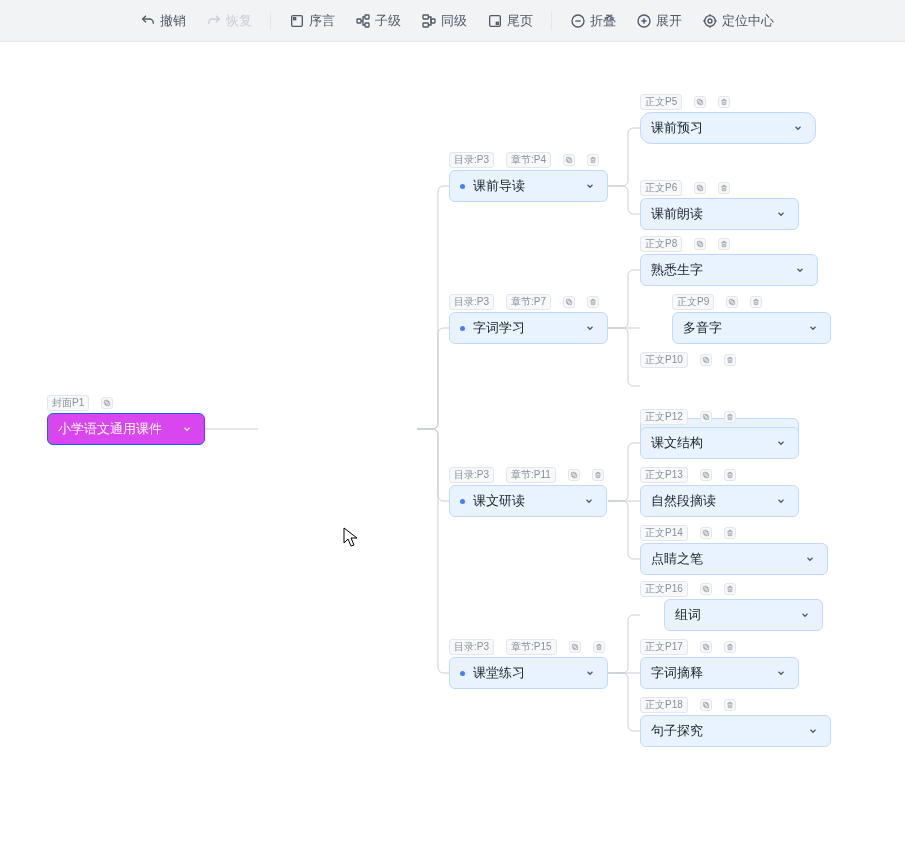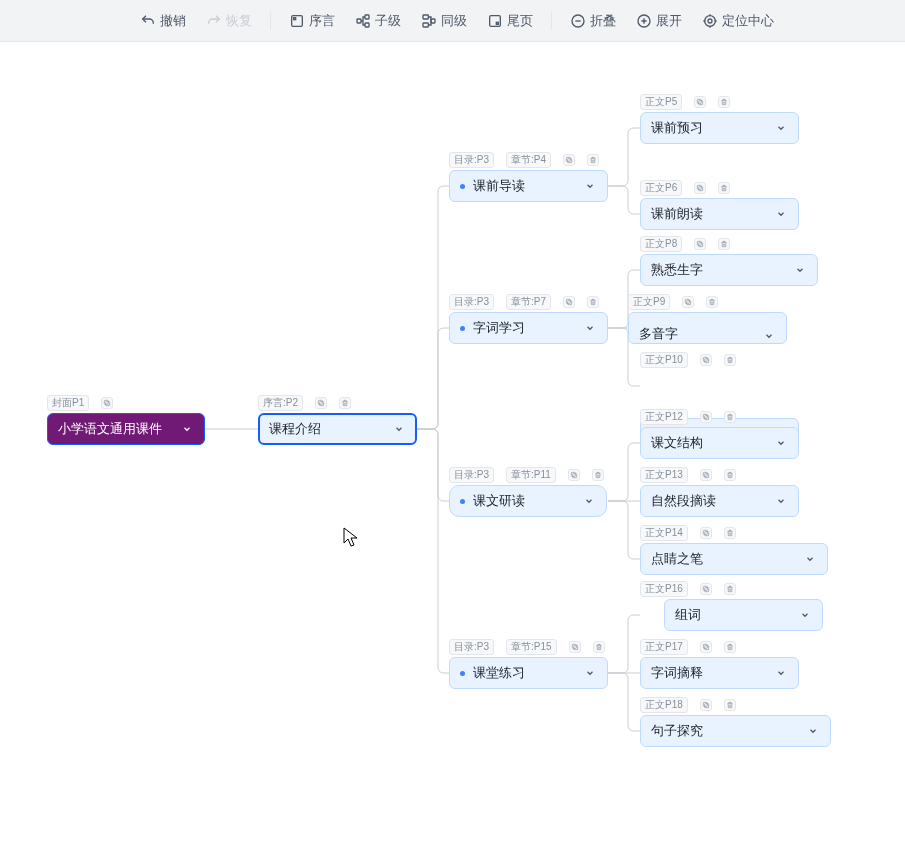--- a/index.html
+++ b/index.html
@@ -56,21 +56,21 @@
     background: #e8f3ff;
     border: 1px solid #bedaff;
     display: flex;
     align-items: center;
     padding: 0 10px;
     font-size: 13px;
     color: #1d2129;
     position: relative;
   }
   .card.root {
-    background: #701a75;
+    background: #d946ef;
     border-color: #165dff;
     color: #fff;
     width: 158px;
   }
   .card.selected {
     border: 2px solid #165dff;
     padding: 0 9px;
   }
   .card .dot {
     width: 5px; height: 5px; border-radius: 50%; background: #4080ff; margin-right: 8px; flex:none;
@@ -244,44 +244,20 @@
   <div class="card root">
     <span>小学语文通用课件</span>
     <span class="chev">
           <svg viewBox="0 0 24 24" fill="none" stroke="#4e5969" stroke-width="3">
             <path d="M6 9l6 6 6-6"></path>
           </svg>
         </span>
   </div>
 </div>
 
-<div class="node" style="left:258px; top:371px;">
-  <div class="tags">
-    <span class="tag">序言:P2</span>
-    <span class="tag-icon">
-          <svg viewBox="0 0 24 24" fill="none" stroke="#86909c" stroke-width="2">
-            <rect x="8" y="8" width="12" height="12" rx="2"></rect>
-            <rect x="4" y="4" width="12" height="12" rx="2"></rect>
-          </svg>
-        </span>
-    <span class="tag-icon">
-          <svg viewBox="0 0 24 24" fill="none" stroke="#86909c" stroke-width="2">
-            <path d="M5 7h14M10 11v6M14 11v6M6 7l1 13h10l1-13M9 7V4h6v3"></path>
-          </svg>
-        </span>
-  </div>
-  <div class="card selected" style="width:159px;">
-    <span>课程介绍</span>
-    <span class="chev">
-          <svg viewBox="0 0 24 24" fill="none" stroke="#4e5969" stroke-width="3">
-            <path d="M6 9l6 6 6-6"></path>
-          </svg>
-        </span>
-  </div>
-</div>
 
 <div class="node" style="left:449px; top:128px;">
   <div class="tags">
     <span class="tag">目录:P3</span>
     <span class="tag">章节:P4</span>
     <span class="tag-icon">
           <svg viewBox="0 0 24 24" fill="none" stroke="#86909c" stroke-width="2">
             <rect x="8" y="8" width="12" height="12" rx="2"></rect>
             <rect x="4" y="4" width="12" height="12" rx="2"></rect>
           </svg>
@@ -339,21 +315,21 @@
             <rect x="8" y="8" width="12" height="12" rx="2"></rect>
             <rect x="4" y="4" width="12" height="12" rx="2"></rect>
           </svg>
         </span>
     <span class="tag-icon">
           <svg viewBox="0 0 24 24" fill="none" stroke="#86909c" stroke-width="2">
             <path d="M5 7h14M10 11v6M14 11v6M6 7l1 13h10l1-13M9 7V4h6v3"></path>
           </svg>
         </span>
   </div>
-  <div class="card" style="width:130px;border-radius:10px;">
+  <div class="card" style="width:130px;">
     <span class="dot"></span>
     <span>课文研读</span>
     <span class="chev">
           <svg viewBox="0 0 24 24" fill="none" stroke="#4e5969" stroke-width="3">
             <path d="M6 9l6 6 6-6"></path>
           </svg>
         </span>
   </div>
 </div>
 
@@ -393,21 +369,21 @@
               <rect x="8" y="8" width="12" height="12" rx="2"></rect>
               <rect x="4" y="4" width="12" height="12" rx="2"></rect>
             </svg>
           </span>
           <span class="tag-icon">
             <svg viewBox="0 0 24 24" fill="none" stroke="#86909c" stroke-width="2">
               <path d="M5 7h14M10 11v6M14 11v6M6 7l1 13h10l1-13M9 7V4h6v3"></path>
             </svg>
           </span>
         </div>
-        <div class="card" style="width:159px;">
+        <div class="card" style="width:176px;border-radius:11px;">
           <span>课前预习</span>
           <span class="chev">
             <svg viewBox="0 0 24 24" fill="none" stroke="#4e5969" stroke-width="3">
               <path d="M6 9l6 6 6-6"></path>
             </svg>
           </span>
         </div>
       </div>
       <div class="node" style="left: 640px; top: 156px;">
         <div class="tags">
@@ -450,36 +426,36 @@
         </div>
         <div class="card" style="width:178px;">
           <span>熟悉生字</span>
           <span class="chev">
             <svg viewBox="0 0 24 24" fill="none" stroke="#4e5969" stroke-width="3">
               <path d="M6 9l6 6 6-6"></path>
             </svg>
           </span>
         </div>
       </div>
-      <div class="node" style="left: 628px; top: 270px; border-radius: 12px;">
+      <div class="node" style="left: 672px; top: 270px; border-radius: 12px;">
         <div class="tags">
           <span class="tag">正文P9</span>
           <span class="tag-icon">
             <svg viewBox="0 0 24 24" fill="none" stroke="#86909c" stroke-width="2">
               <rect x="8" y="8" width="12" height="12" rx="2"></rect>
               <rect x="4" y="4" width="12" height="12" rx="2"></rect>
             </svg>
           </span>
           <span class="tag-icon">
             <svg viewBox="0 0 24 24" fill="none" stroke="#86909c" stroke-width="2">
               <path d="M5 7h14M10 11v6M14 11v6M6 7l1 13h10l1-13M9 7V4h6v3"></path>
             </svg>
           </span>
         </div>
-        <div class="card" style="width:159px;align-items:flex-end;">
+        <div class="card" style="width:159px;">
           <span>多音字</span>
           <span class="chev">
             <svg viewBox="0 0 24 24" fill="none" stroke="#4e5969" stroke-width="3">
               <path d="M6 9l6 6 6-6"></path>
             </svg>
           </span>
         </div>
       </div>
       <div class="node" style="left: 640px; top: 328px;">
         <div class="tags">

